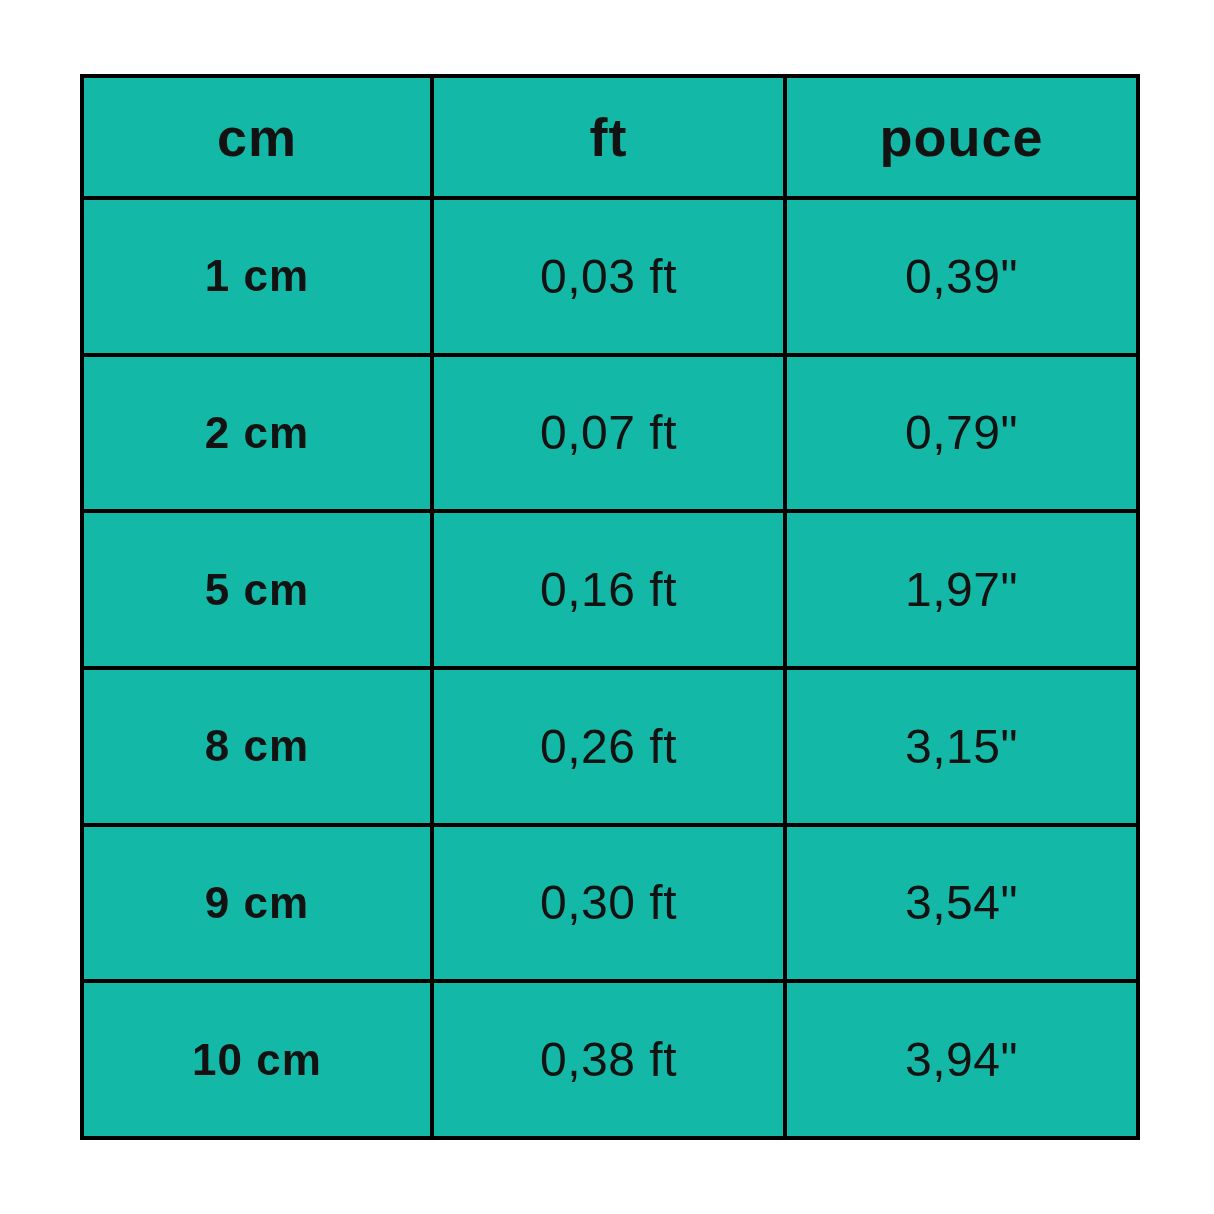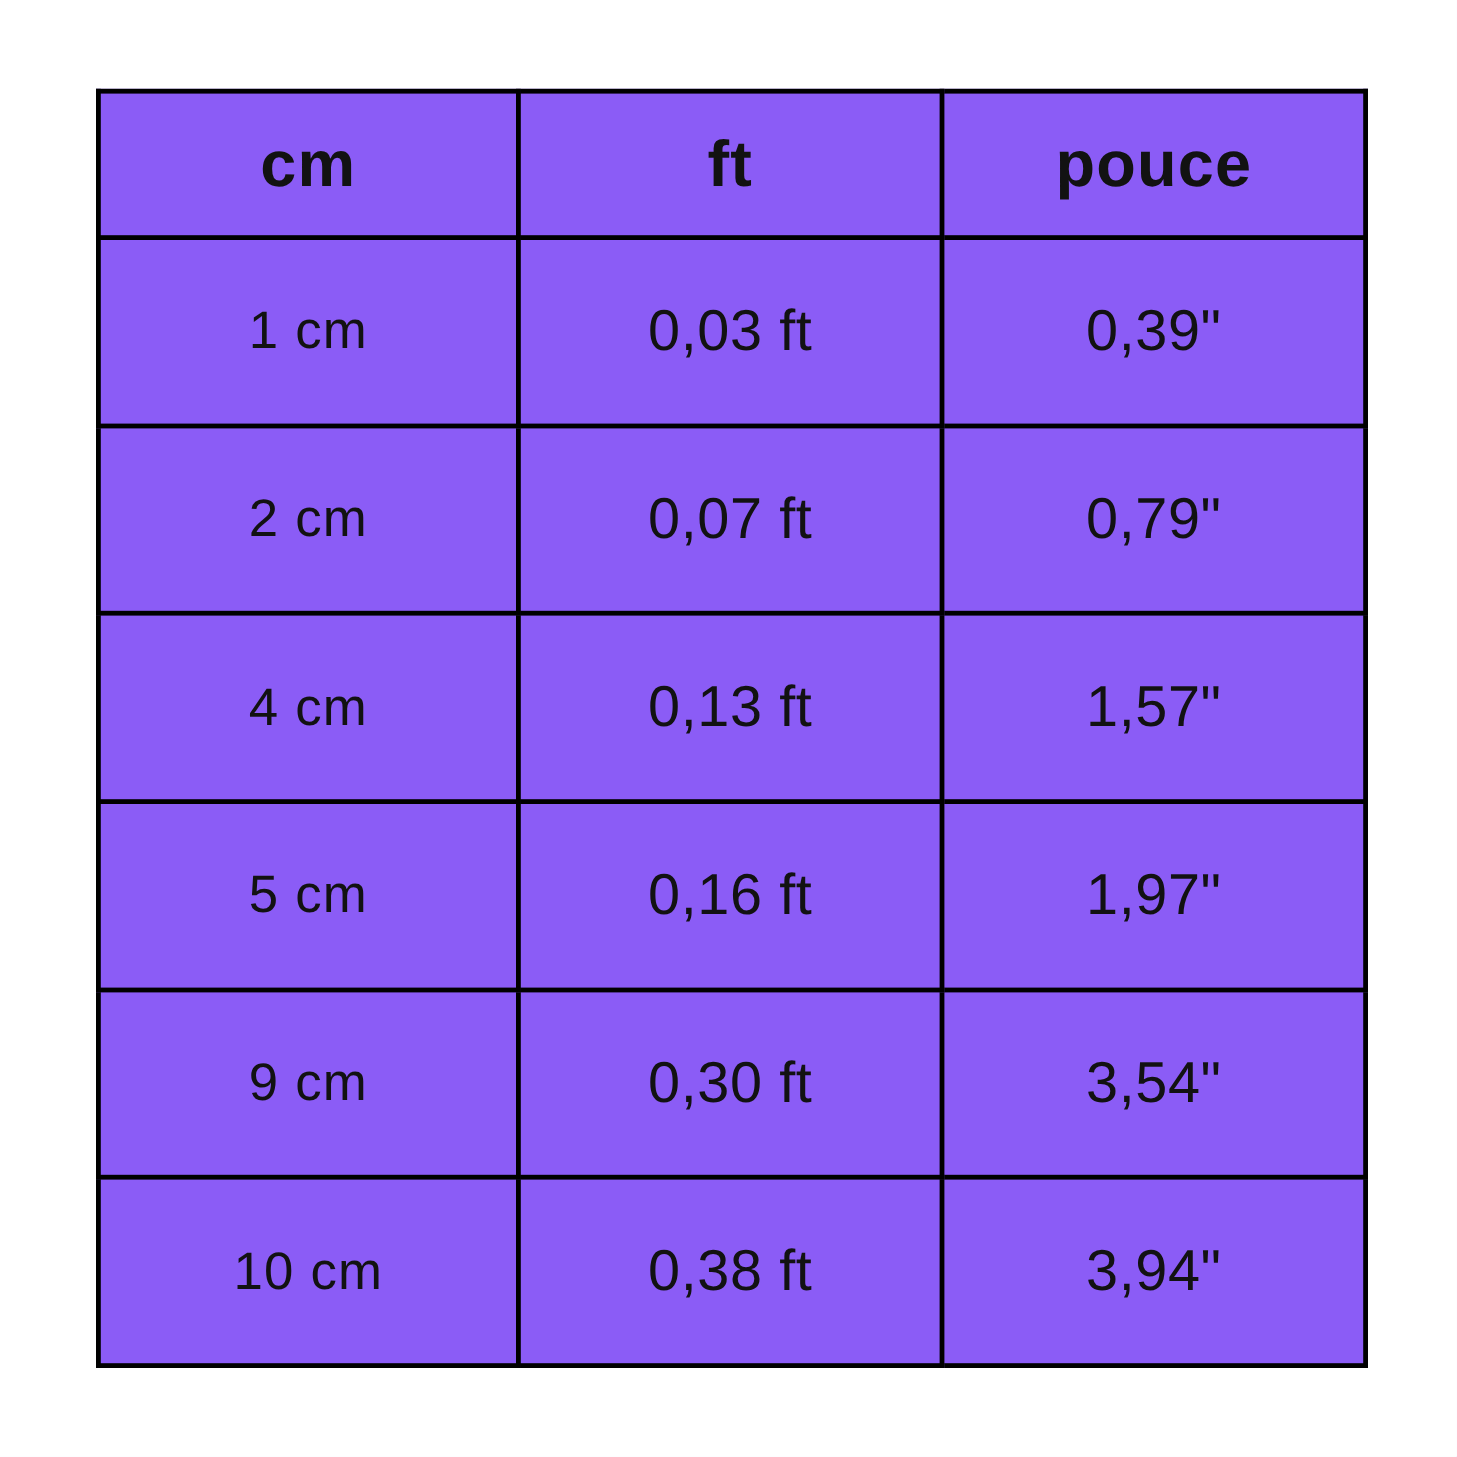--- a/index.html
+++ b/index.html
@@ -19,21 +19,21 @@
     overflow: hidden;
   }
   table.conv-table {
     position: absolute;
     left: 80px;
     top: 74px;
     width: 1056px;
     height: 1066px;
     border-collapse: collapse;
     table-layout: fixed;
-    background: #8b5cf6;
+    background: #14b8a6;
   }
   .conv-table th,
   .conv-table td {
     border: 4px solid #000000;
     text-align: center;
     vertical-align: middle;
     color: #121212;
     padding: 0;
     letter-spacing: 0.5px;
   }
@@ -42,21 +42,21 @@
   .conv-table col.c3 { width: 353px; }
   .conv-table thead tr { height: 122px; }
   .conv-table tbody tr { height: 94px; }
   .conv-table th {
     font-size: 54px;
     font-weight: 800;
     letter-spacing: 1px;
   }
   .conv-table td.cm-cell {
     font-size: 44px;
-    font-weight: 400;
+    font-weight: 700;
     letter-spacing: 1px;
   }
   .conv-table td.ft-cell,
   .conv-table td.pouce-cell {
     font-size: 48px;
     font-weight: 400;
     letter-spacing: 0.5px;
   }
 </style>
 </head>
@@ -81,28 +81,28 @@
         <td class="cm-cell">1 cm</td>
         <td class="ft-cell">0,03 ft</td>
         <td class="pouce-cell">0,39"</td>
       </tr>
       <tr>
         <td class="cm-cell">2 cm</td>
         <td class="ft-cell">0,07 ft</td>
         <td class="pouce-cell">0,79"</td>
       </tr>
       <tr>
-        <td class="cm-cell">4 cm</td>
-        <td class="ft-cell">0,13 ft</td>
-        <td class="pouce-cell">1,57"</td>
-      </tr>
-      <tr>
         <td class="cm-cell">5 cm</td>
         <td class="ft-cell">0,16 ft</td>
         <td class="pouce-cell">1,97"</td>
+      </tr>
+      <tr>
+        <td class="cm-cell">8 cm</td>
+        <td class="ft-cell">0,26 ft</td>
+        <td class="pouce-cell">3,15"</td>
       </tr>
       <tr>
         <td class="cm-cell">9 cm</td>
         <td class="ft-cell">0,30 ft</td>
         <td class="pouce-cell">3,54"</td>
       </tr>
       <tr>
         <td class="cm-cell">10 cm</td>
         <td class="ft-cell">0,38 ft</td>
         <td class="pouce-cell">3,94"</td>

